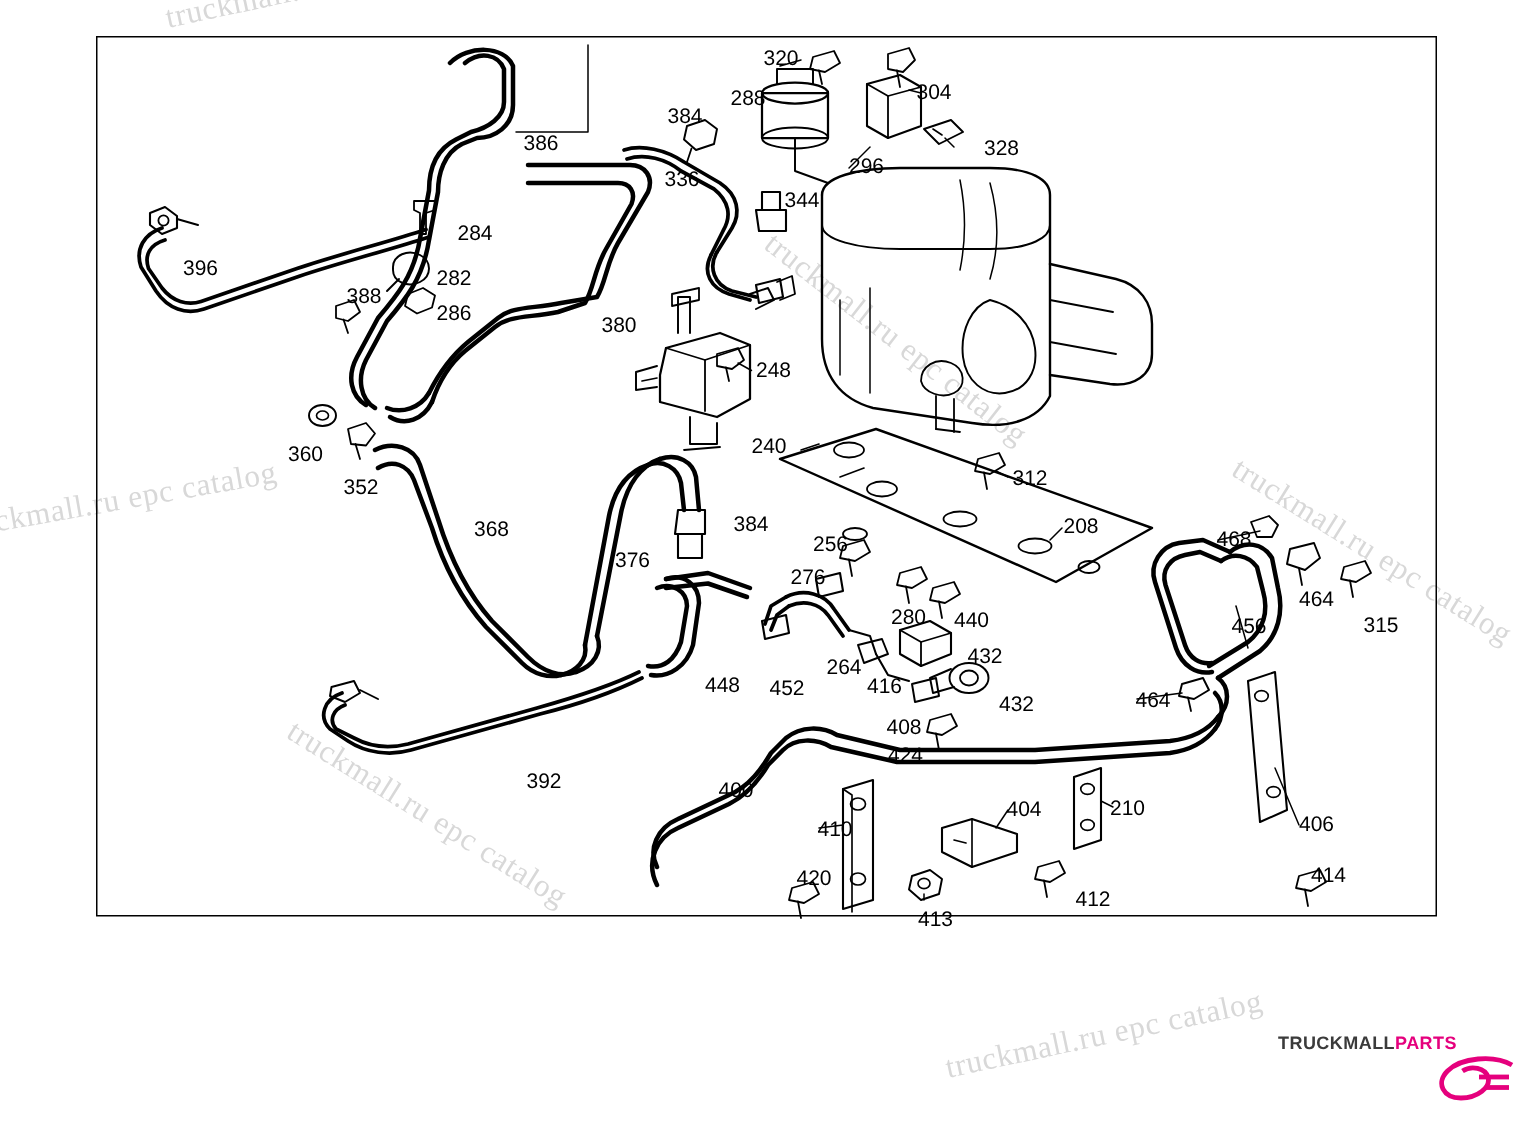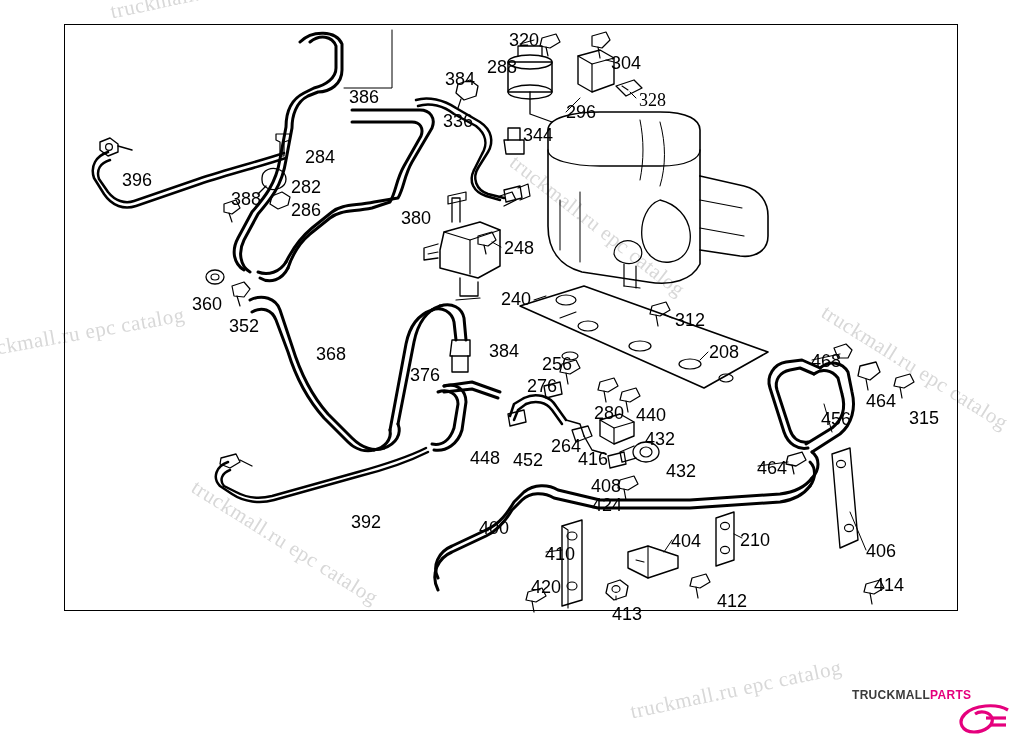--- a/index.html
+++ b/index.html
@@ -48,21 +48,21 @@
     left: 0;
     top: 0;
     width: 1024px;
     height: 750px;
     pointer-events: none;
   }
   
   .num {
     position: absolute;
     font-family: "Liberation Sans", sans-serif;
-    font-size: 18px;
+    font-size: 14px;
     color: #000;
     white-space: nowrap;
     line-height: 1;
   }
   
   #logo {
     position: absolute;
     left: 852px;
     top: 688px;
     width: 160px;
@@ -355,21 +355,21 @@
       <path d="M672 540 L664 552" stroke-width="1"></path>
       <path d="M616 600 L616 596" stroke-width="1"></path>
     </g>
   </svg>
 
   <div id="callouts">
       <div class="num" style="left: 509px; top: 31px;">320</div>
       <div class="num" style="left: 611px; top: 54px;">304</div>
       <div class="num" style="left: 487px; top: 58px;">288</div>
       <div class="num" style="left: 445px; top: 70px;">384</div>
-      <div class="num" style="left: 639px; top: 91px; font-family: Liberation Serif, serif;">328</div>
+      <div class="num" style="left: 656px; top: 91px;">328</div>
       <div class="num" style="left: 566px; top: 103px;">296</div>
       <div class="num" style="left: 349px; top: 88px;">386</div>
       <div class="num" style="left: 443px; top: 112px;">336</div>
       <div class="num" style="left: 523px; top: 126px;">344</div>
       <div class="num" style="left: 293px; top: 148px; margin-left: 12px;">284</div>
       <div class="num" style="left: 122px; top: 171px;">396</div>
       <div class="num" style="left: 291px; top: 178px;">282</div>
       <div class="num" style="left: 231px; top: 190px;">388</div>
       <div class="num" style="left: 291px; top: 201px;">286</div>
       <div class="num" style="left: 369px; top: 209px; margin-left: 32px;">380</div>

